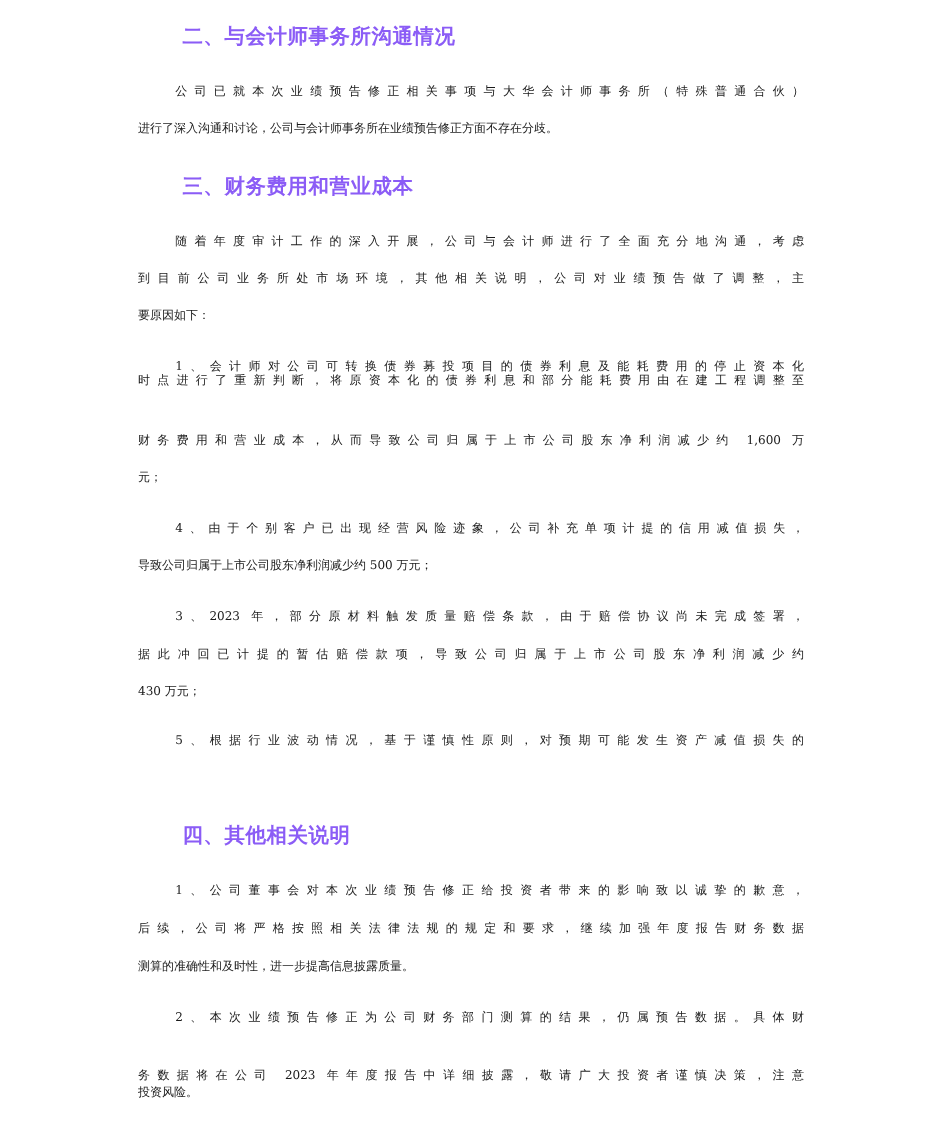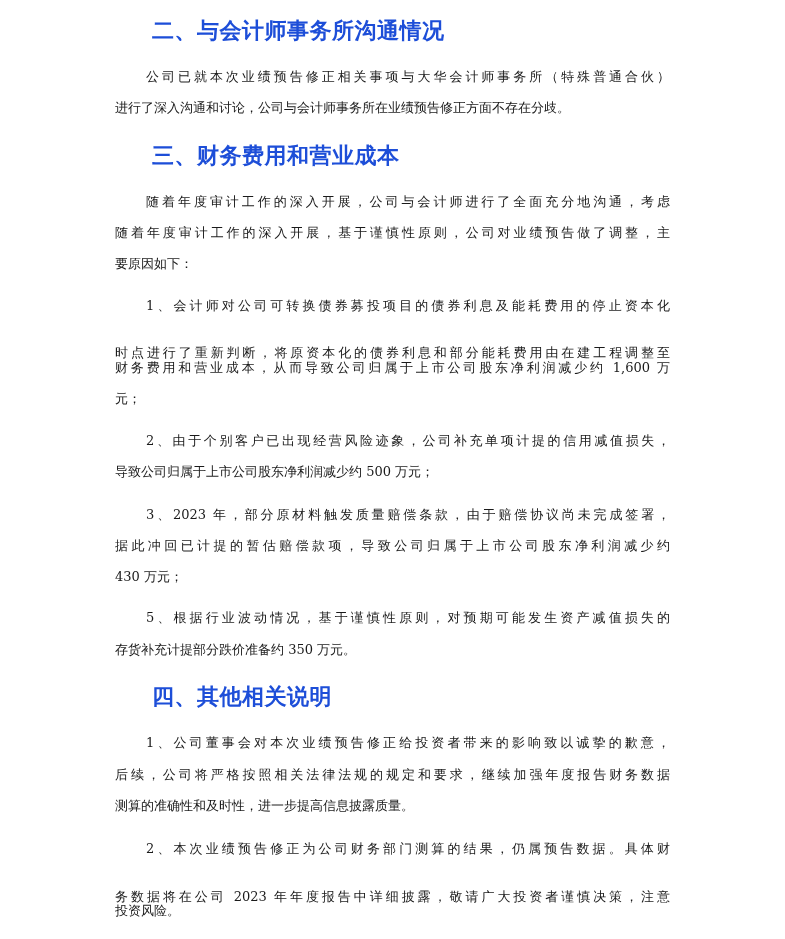--- a/index.html
+++ b/index.html
@@ -1,54 +1,53 @@
 <!DOCTYPE html>
 <html><head>
 <meta charset="utf-8">
 <style>
   html, body { margin: 0; padding: 0; background: #ffffff; }
   body { width: 785px; height: 939px; position: relative; overflow: hidden;
          font-family: "DejaVu Serif", "Liberation Serif", serif; color: #1a1a1a; }
   .page { position: absolute; left: 0; top: 0; width: 785px; height: 939px; }
-  .line { position: absolute; left: 115px; width: 555px; font-size: 13px; line-height: 20px;
+  .line { position: absolute; left: 115px; width: 555px; font-size: 10px; line-height: 20px;
           white-space: nowrap; text-align: justify; text-align-last: justify; letter-spacing: 0; }
   .line.first { left: 146px; width: 524px; }
   .line.last { text-align-last: left; }
   .heading { position: absolute; left: 152px; font-family: "DejaVu Sans", "Liberation Sans", sans-serif;
-             font-weight: bold; font-size: 22px; line-height: 22px; color: #1d4ed8; white-space: nowrap; letter-spacing: 0.5px; }
+             font-weight: bold; font-size: 17px; line-height: 22px; color: #8b5cf6; white-space: nowrap; letter-spacing: 0.5px; }
 </style>
 </head>
 <body>
 
 <div class="page">
 
   <div class="heading" style="top:20px;">二、与会计师事务所沟通情况</div>
   <div class="line first" style="top:67px;">公司已就本次业绩预告修正相关事项与大华会计师事务所（特殊普通合伙）</div>
   <div class="line last" style="top:98px;">进行了深入沟通和讨论，公司与会计师事务所在业绩预告修正方面不存在分歧。</div>
 
   <div class="heading" style="top:145px;">三、财务费用和营业成本</div>
 
   <div class="line first" style="top:192px;">随着年度审计工作的深入开展，公司与会计师进行了全面充分地沟通，考虑</div>
-  <div class="line" style="top:223px;">随着年度审计工作的深入开展，基于谨慎性原则，公司对业绩预告做了调整，主</div>
+  <div class="line" style="top:223px;">到目前公司业务所处市场环境，其他相关说明，公司对业绩预告做了调整，主</div>
   <div class="line last" style="top:254px;">要原因如下：</div>
 
   <div class="line first" style="top:296px;">1、会计师对公司可转换债券募投项目的债券利息及能耗费用的停止资本化</div>
-  <div class="line" style="top:343px;">时点进行了重新判断，将原资本化的债券利息和部分能耗费用由在建工程调整至</div>
+  <div class="line" style="top:308px;">时点进行了重新判断，将原资本化的债券利息和部分能耗费用由在建工程调整至</div>
   <div class="line" style="top:358px;">财务费用和营业成本，从而导致公司归属于上市公司股东净利润减少约 1,600 万</div>
   <div class="line last" style="top:389px;">元；</div>
 
-  <div class="line first" style="top:431px;">2、由于个别客户已出现经营风险迹象，公司补充单项计提的信用减值损失，</div>
+  <div class="line first" style="top:431px;">4、由于个别客户已出现经营风险迹象，公司补充单项计提的信用减值损失，</div>
   <div class="line last" style="top:462px;">导致公司归属于上市公司股东净利润减少约 500 万元；</div>
 
   <div class="line first" style="top:505px;">3、2023 年，部分原材料触发质量赔偿条款，由于赔偿协议尚未完成签署，</div>
   <div class="line" style="top:536px;">据此冲回已计提的暂估赔偿款项，导致公司归属于上市公司股东净利润减少约</div>
   <div class="line last" style="top:567px;">430 万元；</div>
 
   <div class="line first" style="top:608px;">5、根据行业波动情况，基于谨慎性原则，对预期可能发生资产减值损失的</div>
-  <div class="line last" style="top:640px;">存货补充计提部分跌价准备约 350 万元。</div>
 
   <div class="heading" style="top:686px;">四、其他相关说明</div>
 
   <div class="line first" style="top:733px;">1、公司董事会对本次业绩预告修正给投资者带来的影响致以诚挚的歉意，</div>
   <div class="line" style="top:765px;">后续，公司将严格按照相关法律法规的规定和要求，继续加强年度报告财务数据</div>
   <div class="line last" style="top:796px;">测算的准确性和及时性，进一步提高信息披露质量。</div>
 
   <div class="line first" style="top:839px;">2、本次业绩预告修正为公司财务部门测算的结果，仍属预告数据。具体财</div>
   <div class="line" style="top:870px;margin-top:17px;">务数据将在公司 2023 年年度报告中详细披露，敬请广大投资者谨慎决策，注意</div>
   <div class="line last" style="top:901px;">投资风险。</div>

